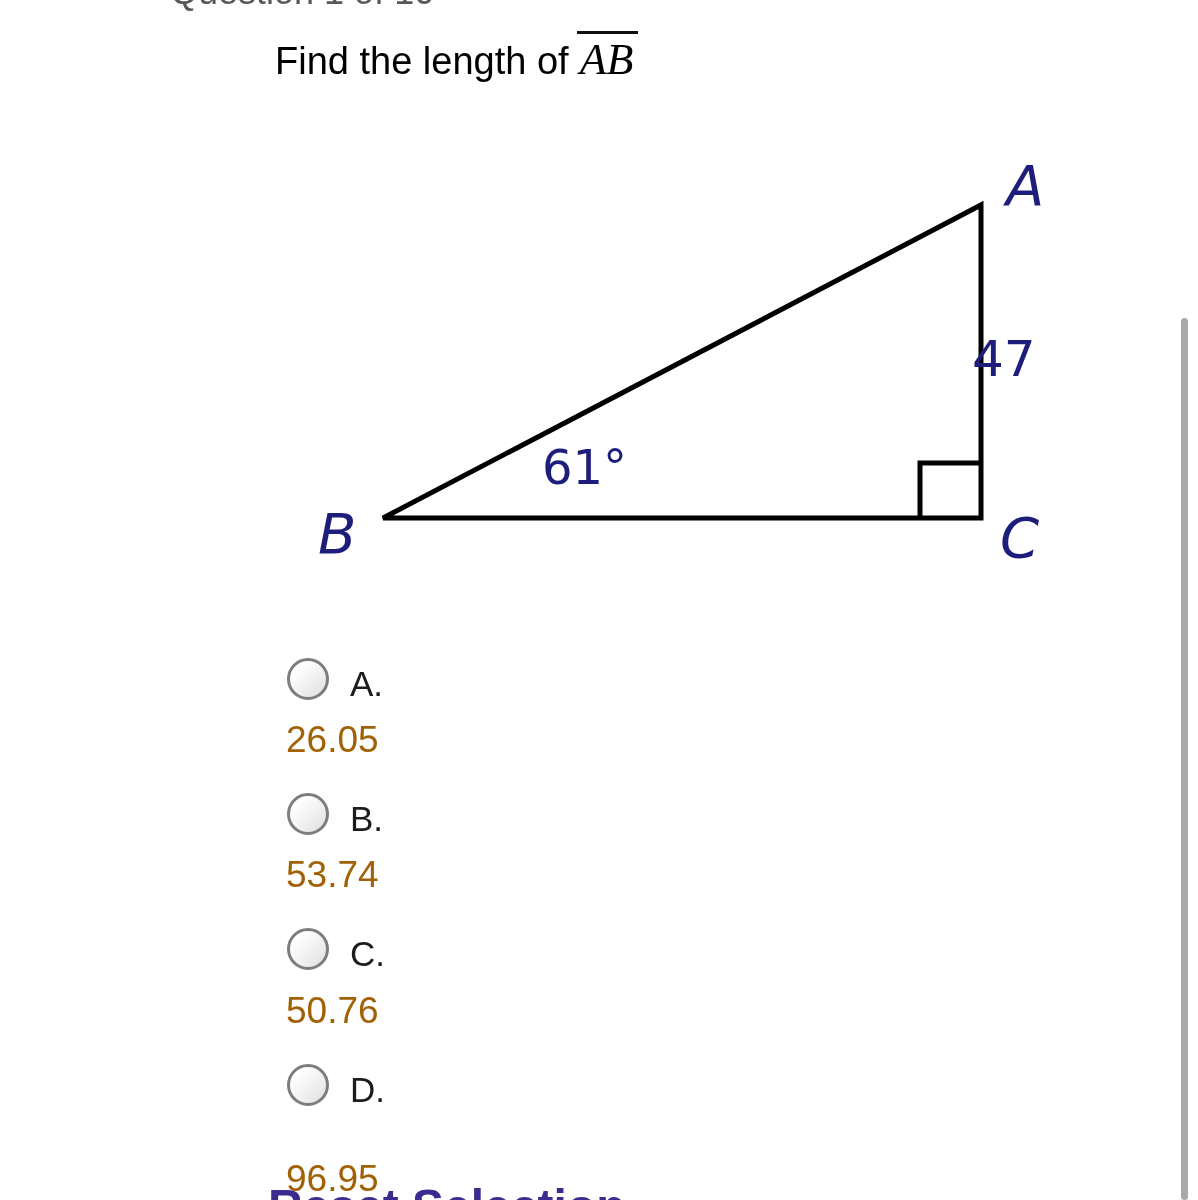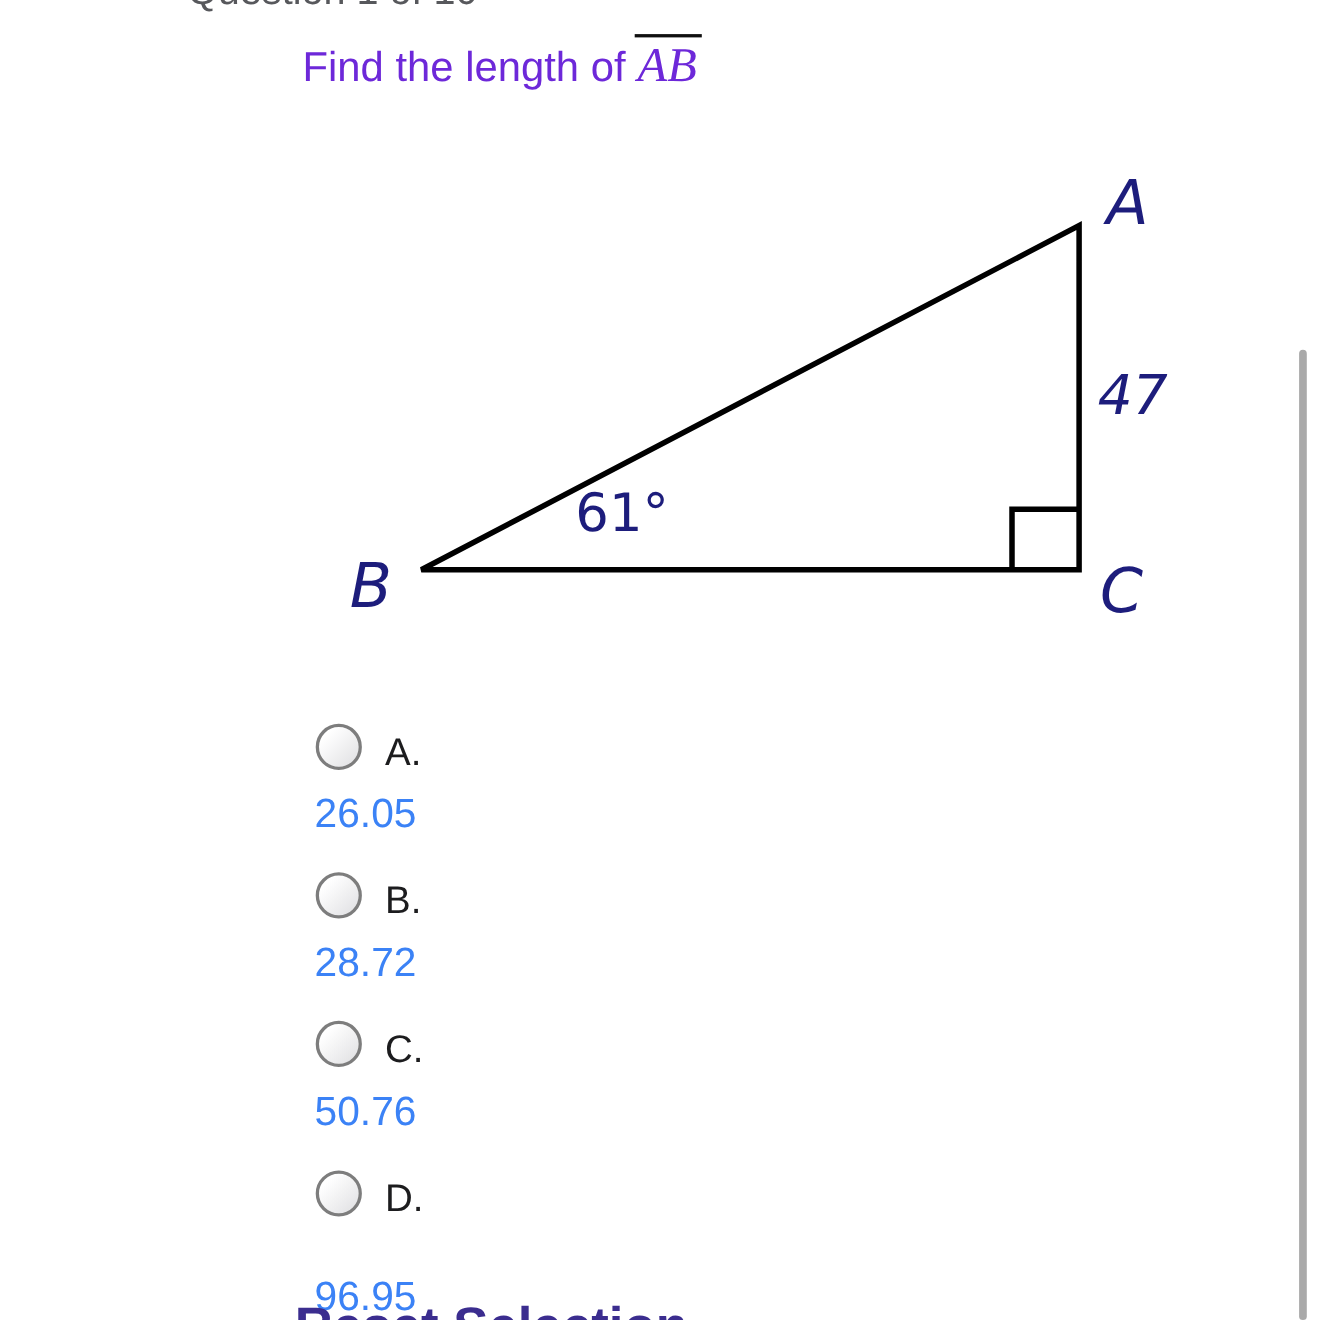--- a/index.html
+++ b/index.html
@@ -4,38 +4,38 @@
 <style>
   html,body{margin:0;padding:0;background:#fff;}
   .screen{position:relative;width:1198px;height:1200px;background:#ffffff;
           overflow:hidden;font-family:"Liberation Sans",sans-serif;}
 
   
   .progress{position:absolute;left:170px;top:-26px;font-size:36px;line-height:36px;
             color:#57585c;white-space:nowrap;}
 
   
-  .title{position:absolute;left:275px;top:34px;font-size:38px;color:#6d28d9;
+  .title{position:absolute;left:275px;top:34px;font-size:38px;color:#000000;
          white-space:nowrap;}
   .title .seg{font-family:"Liberation Serif",serif;font-style:italic;font-size:44px;
               border-top:3px solid #101010;padding:1px 5px 0 3px;margin-left:8px;}
 
   
   .fig{position:absolute;left:330px;top:150px;}
   .vlabel{position:absolute;color:#1d1d7c;font-family:"DejaVu Sans",sans-serif;
           font-style:italic;font-size:56px;line-height:1;white-space:nowrap;}
   .numlabel{position:absolute;color:#1d1d7c;font-family:"DejaVu Sans",sans-serif;
             font-size:50px;line-height:1;white-space:nowrap;}
 
   
   .radio{position:absolute;width:36px;height:36px;border:3px solid #7d7d7d;
          border-radius:50%;background:linear-gradient(135deg,#ffffff 20%,#e3e3e5 90%);
          box-sizing:content-box;cursor:pointer;}
   .optletter{position:absolute;font-size:35px;line-height:35px;color:#1c1c1e;}
-  .optvalue{position:absolute;font-size:37px;line-height:37px;color:#3b82f6;}
+  .optvalue{position:absolute;font-size:37px;line-height:37px;color:#a16207;}
 
   
   .resetlink{position:absolute;left:268px;top:1183px;font-size:48px;line-height:48px;
              font-weight:700;color:#3b2d8f;white-space:nowrap;cursor:pointer;}
 
   
   .scrollthumb{position:absolute;left:1181px;top:318px;width:7px;height:882px;
                background:#a9a9a9;border-radius:4px;}
 </style>
 </head>
@@ -48,33 +48,33 @@
   <div class="title"><span>Find the length of</span><span class="seg">AB</span></div>
 
   <svg class="fig" width="760" height="430" viewBox="0 0 760 430">
     <path d="M 53 368 L 651 368 L 651 55 Z" fill="none" stroke="#000000" stroke-width="5" stroke-linejoin="miter"></path>
     <path d="M 590 368 L 590 313 L 651 313" fill="none" stroke="#000000" stroke-width="5"></path>
   </svg>
 
   <div class="vlabel" style="left:1006px;top:158px;">A</div>
   <div class="vlabel" style="left:318px;top:506px;">B</div>
   <div class="vlabel" style="left:1000px;top:510px;">C</div>
-  <div class="numlabel" style="left:998px;top:334px;font-style:italic;">47</div>
-  <div class="numlabel" style="left:523px;top:443px;font-size:48px;">61°</div>
+  <div class="numlabel" style="left:972px;top:334px;">47</div>
+  <div class="numlabel" style="left:542px;top:443px;font-size:48px;">61°</div>
 
   <div>
     <div class="radio" style="left:287px;top:658px;"></div>
     <div class="optletter" style="left:350px;top:666px;">A.</div>
     <div class="optvalue" style="left:286px;top:721px;">26.05</div>
   </div>
 
   <div>
     <div class="radio" style="left:287px;top:793px;"></div>
     <div class="optletter" style="left:350px;top:801px;">B.</div>
-    <div class="optvalue" style="left:286px;top:856px;">28.72</div>
+    <div class="optvalue" style="left:286px;top:856px;">53.74</div>
   </div>
 
   <div>
     <div class="radio" style="left:287px;top:928px;"></div>
     <div class="optletter" style="left:350px;top:936px;">C.</div>
     <div class="optvalue" style="left:286px;top:992px;">50.76</div>
   </div>
 
   <div>
     <div class="radio" style="left:287px;top:1064px;"></div>

